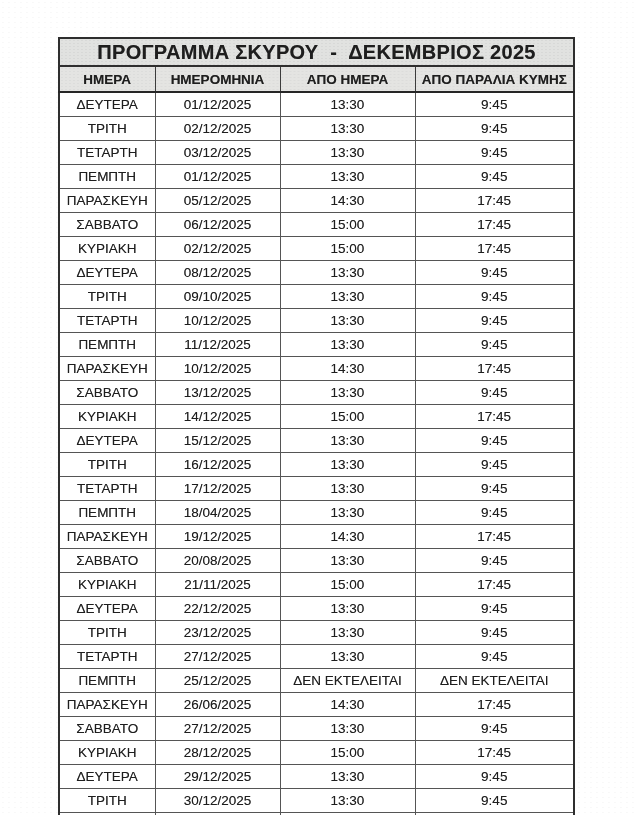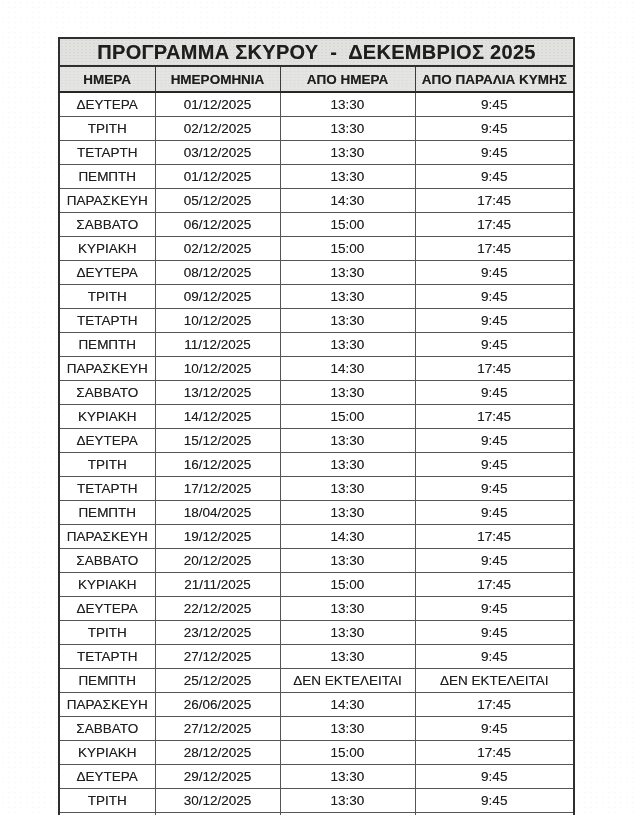--- a/index.html
+++ b/index.html
@@ -150,21 +150,21 @@
 
   <tr>
     <td>ΔΕΥΤΕΡΑ</td>
     <td>08/12/2025</td>
     <td>13:30</td>
     <td>9:45</td>
   </tr>
 
   <tr>
     <td>ΤΡΙΤΗ</td>
-    <td>09/12/2025</td>
+    <td>09/10/2025</td>
     <td>13:30</td>
     <td>9:45</td>
   </tr>
 
   <tr>
     <td>ΤΕΤΑΡΤΗ</td>
     <td>10/12/2025</td>
     <td>13:30</td>
     <td>9:45</td>
   </tr>
@@ -227,21 +227,21 @@
 
   <tr>
     <td>ΠΑΡΑΣΚΕΥΗ</td>
     <td>19/12/2025</td>
     <td>14:30</td>
     <td>17:45</td>
   </tr>
 
   <tr>
     <td>ΣΑΒΒΑΤΟ</td>
-    <td>20/12/2025</td>
+    <td>20/08/2025</td>
     <td>13:30</td>
     <td>9:45</td>
   </tr>
 
   <tr>
     <td>ΚΥΡΙΑΚΗ</td>
     <td>21/11/2025</td>
     <td>15:00</td>
     <td>17:45</td>
   </tr>

